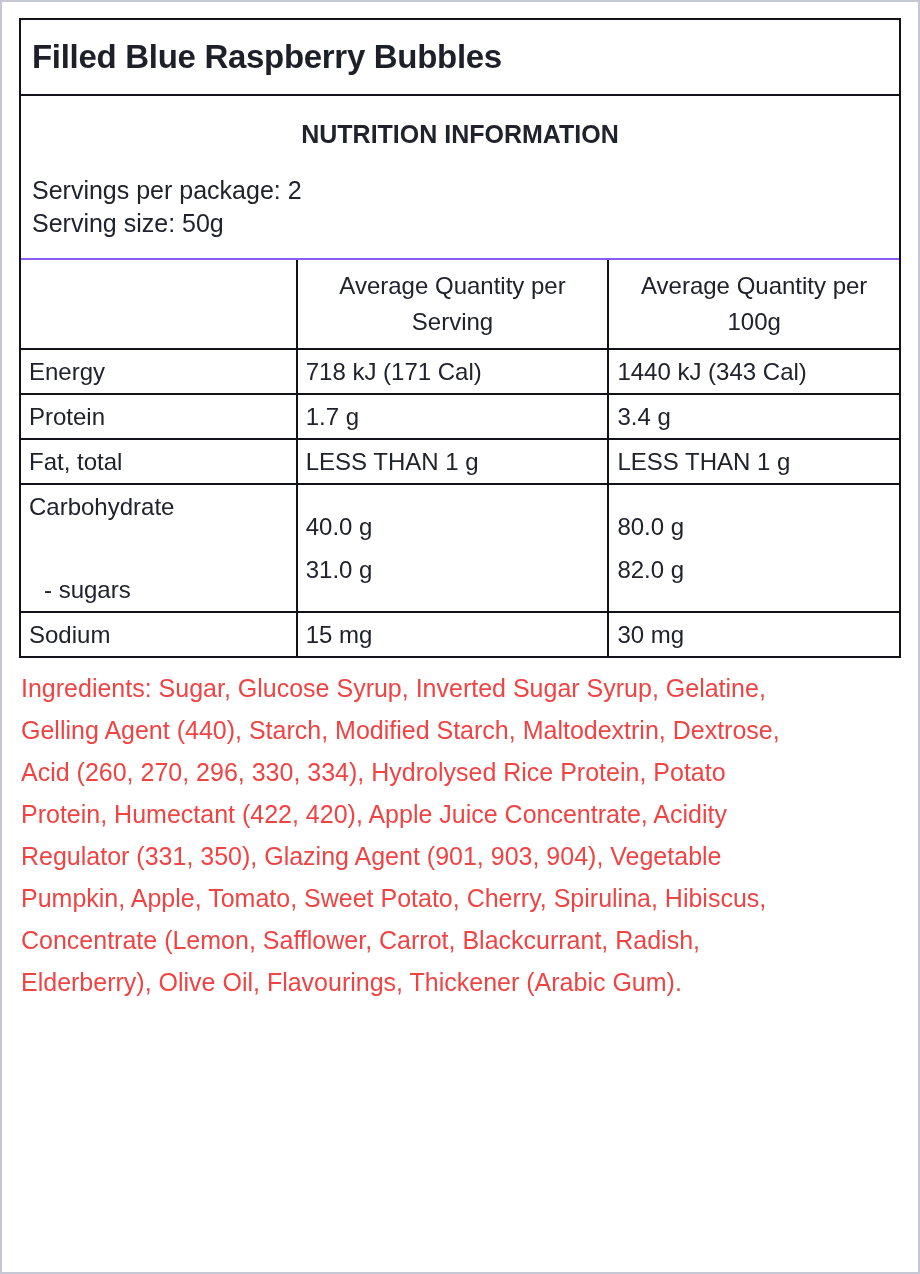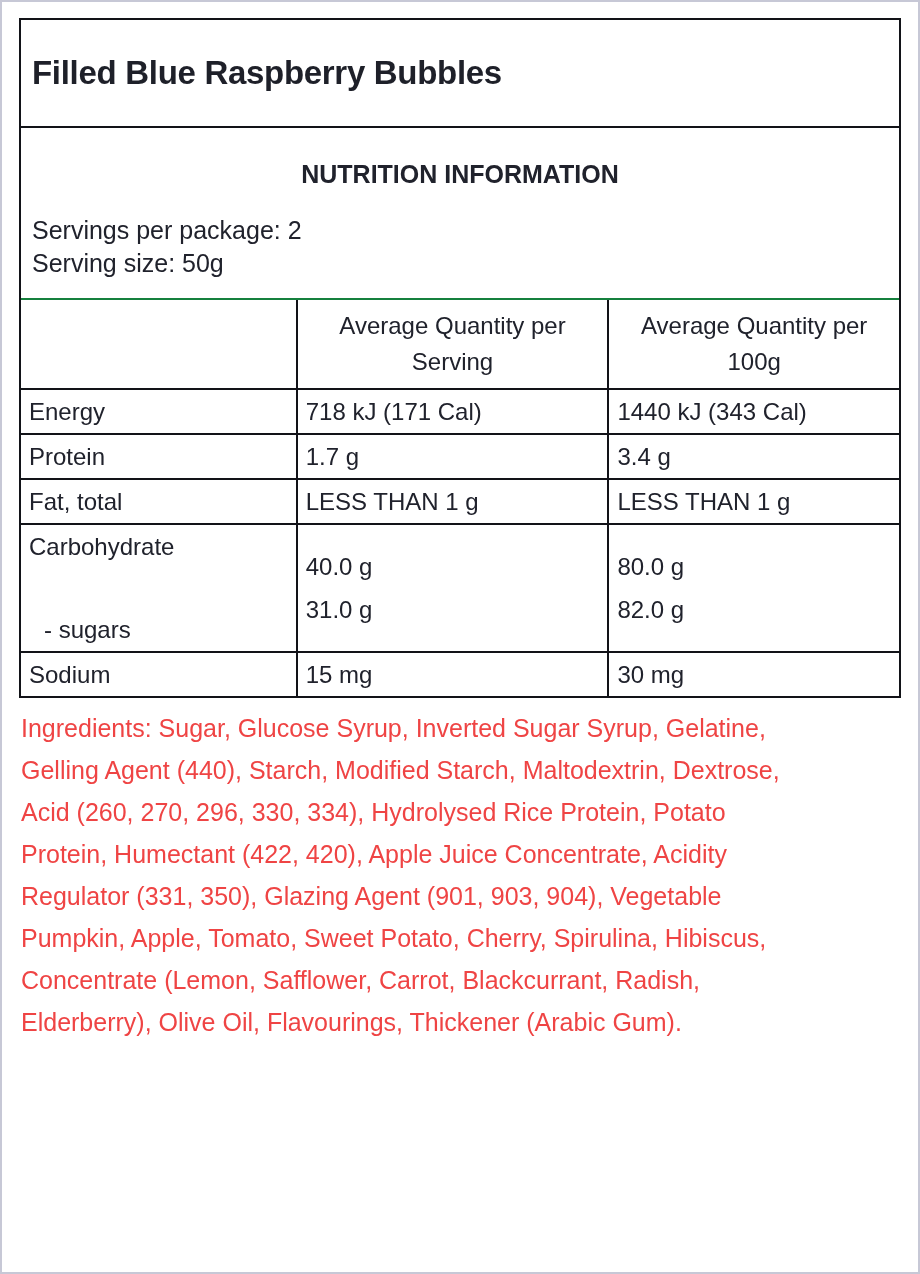--- a/index.html
+++ b/index.html
@@ -12,33 +12,33 @@
     border: 2px solid #c7c8d6;
     padding: 16px 17px;
     font-family: "Liberation Sans", sans-serif;
     color: #20222c;
     overflow: hidden;
   }
   .label-box { border: 2px solid #121318; }
 
   .title-section {
     border-bottom: 2px solid #121318;
-    padding: 33px 11px;
+    padding: 17px 11px;
   }
   .product-title {
     font-size: 33px;
     font-weight: 700;
     line-height: 40px;
     letter-spacing: -0.3px;
     color: #1e2029;
   }
 
   .info-section {
-    border-bottom: 2px solid #15803d;
-    padding: 28px 11px 18px;
+    border-bottom: 2px solid #8b5cf6;
+    padding: 20px 11px 18px;
   }
   .nutrition-heading {
     text-align: center;
     font-size: 25px;
     font-weight: 700;
     line-height: 36px;
     margin: 0 0 22px 0;
   }
   .serving-line {
     font-size: 25px;

